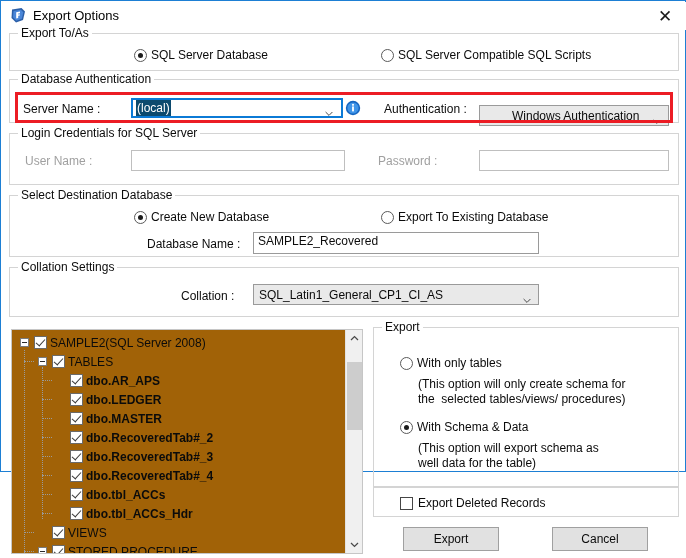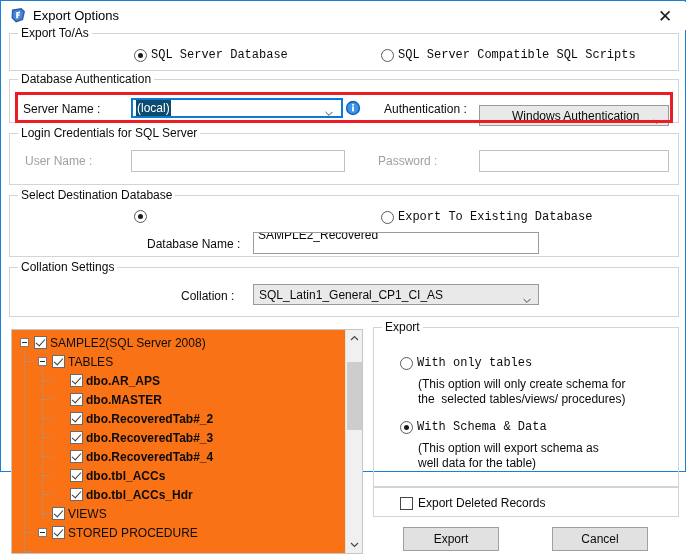--- a/index.html
+++ b/index.html
@@ -92,21 +92,20 @@
   .lbl.dim { color: #a0a0a0; }
 
   
   .radio-wrap {
     position: absolute;
     display: flex;
     align-items: center;
     white-space: nowrap;
     cursor: default;
     user-select: none;
-    font-family: Liberation Mono, monospace;
   }
   .radio {
     width: 13px; height: 13px;
     box-sizing: border-box;
     border: 1px solid #5a5a5a;
     border-radius: 50%;
     background: #ffffff;
     position: relative;
     flex: 0 0 auto;
     margin-right: 4px;
@@ -144,23 +143,23 @@
   }
 
   
   .textbox {
     position: absolute;
     box-sizing: border-box;
     border: 1px solid #bfbfbf;
     background: #ffffff;
     font-size: 12px;
     color: #0b0b0b;
-    padding: 10px 4px;
-    display: flex;
-    align-items: flex-end;
+    padding: 0 4px;
+    display: flex;
+    align-items: flex-start;
     line-height: 16px;
     overflow: hidden;
     white-space: nowrap;
   }
   .textbox.filled { border-color: #9a9a9a; }
 
   .combo {
     position: absolute;
     box-sizing: border-box;
     border: 1px solid #9a9a9a;
@@ -200,21 +199,21 @@
     border: 3px solid #ec1c24;
     background: transparent;
     pointer-events: none;
   }
 
   
   .treeview {
     position: absolute;
     box-sizing: border-box;
     border: 1px solid #c6c6c6;
-    background: #f97316;
+    background: #a16207;
     overflow: hidden;
   }
   .tree-rows {
     position: absolute;
     left: 0; top: 3px;
     right: 17px;
   }
   .tree-row {
     position: relative;
     height: 19px;
@@ -411,20 +410,21 @@
 
   <div class="textbox" style="left:478px; top:149px; width:190px; height:21px;">
     <span></span>
   </div>
 
   <div class="group" style="left:8px; top:194px; width:670px; height:62px;">
     <span class="legend">Select Destination Database</span>
 
     <div class="radio-wrap" style="left:124px; top:14px;">
       <span class="radio checked"></span>
+      <span class="radio-label">Create New Database</span>
     </div>
 
     <div class="radio-wrap" style="left:371px; top:14px;">
       <span class="radio"></span>
       <span class="radio-label">Export To Existing Database</span>
     </div>
   </div>
 
   <span class="lbl" style="left:146px; top:235px;">Database Name :</span>
 
@@ -456,20 +456,24 @@
           <span class="tlabel" style="left: 38px;">SAMPLE2(SQL Server 2008)</span>
         </div>
         <div class="tree-row">
           <span class="expander" style="left: 26px; top: 5px;"></span>
           <span class="tcheck" style="left: 40px; top: 3px;"></span>
           <span class="tlabel" style="left: 56px;">TABLES</span>
         </div>
         <div class="tree-row">
           <span class="tcheck" style="left: 58px; top: 3px;"></span>
           <span class="tlabel bold" style="left: 74px;">dbo.AR_APS</span>
+        </div>
+        <div class="tree-row">
+          <span class="tcheck" style="left: 58px; top: 3px;"></span>
+          <span class="tlabel bold" style="left: 74px;">dbo.LEDGER</span>
         </div>
         <div class="tree-row">
           <span class="tcheck" style="left: 58px; top: 3px;"></span>
           <span class="tlabel bold" style="left: 74px;">dbo.MASTER</span>
         </div>
         <div class="tree-row">
           <span class="tcheck" style="left: 58px; top: 3px;"></span>
           <span class="tlabel bold" style="left: 74px;">dbo.RecoveredTab#_2</span>
         </div>
         <div class="tree-row">

